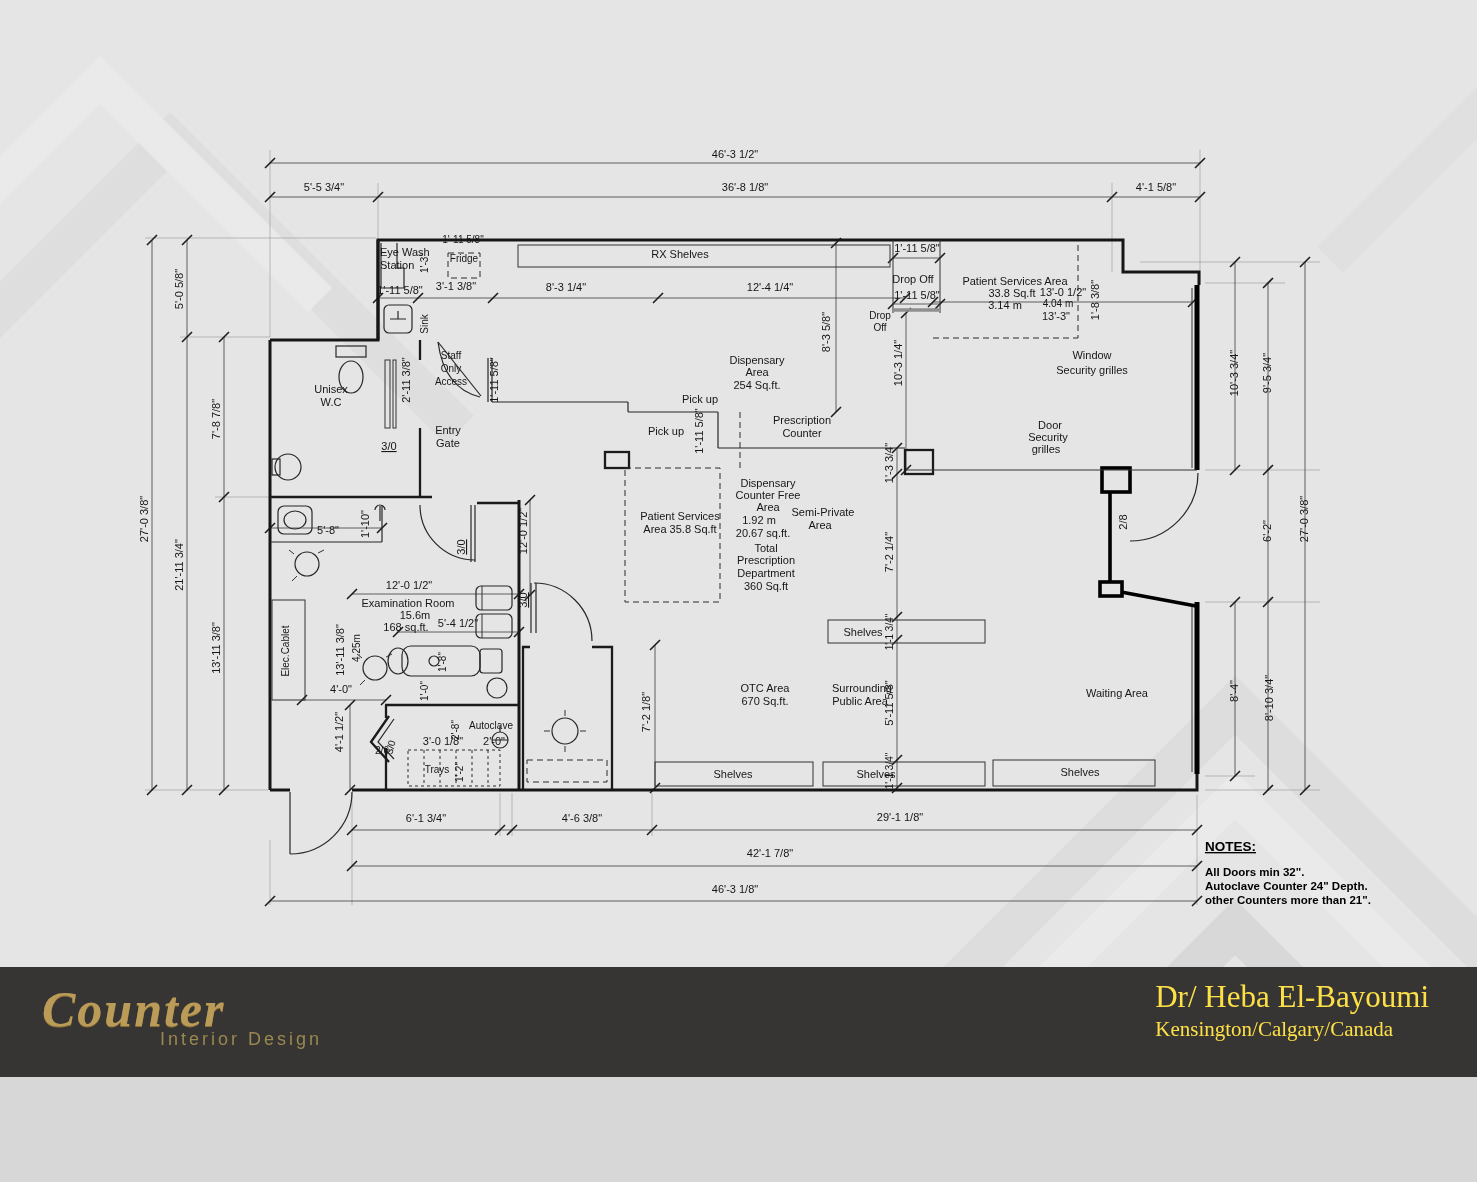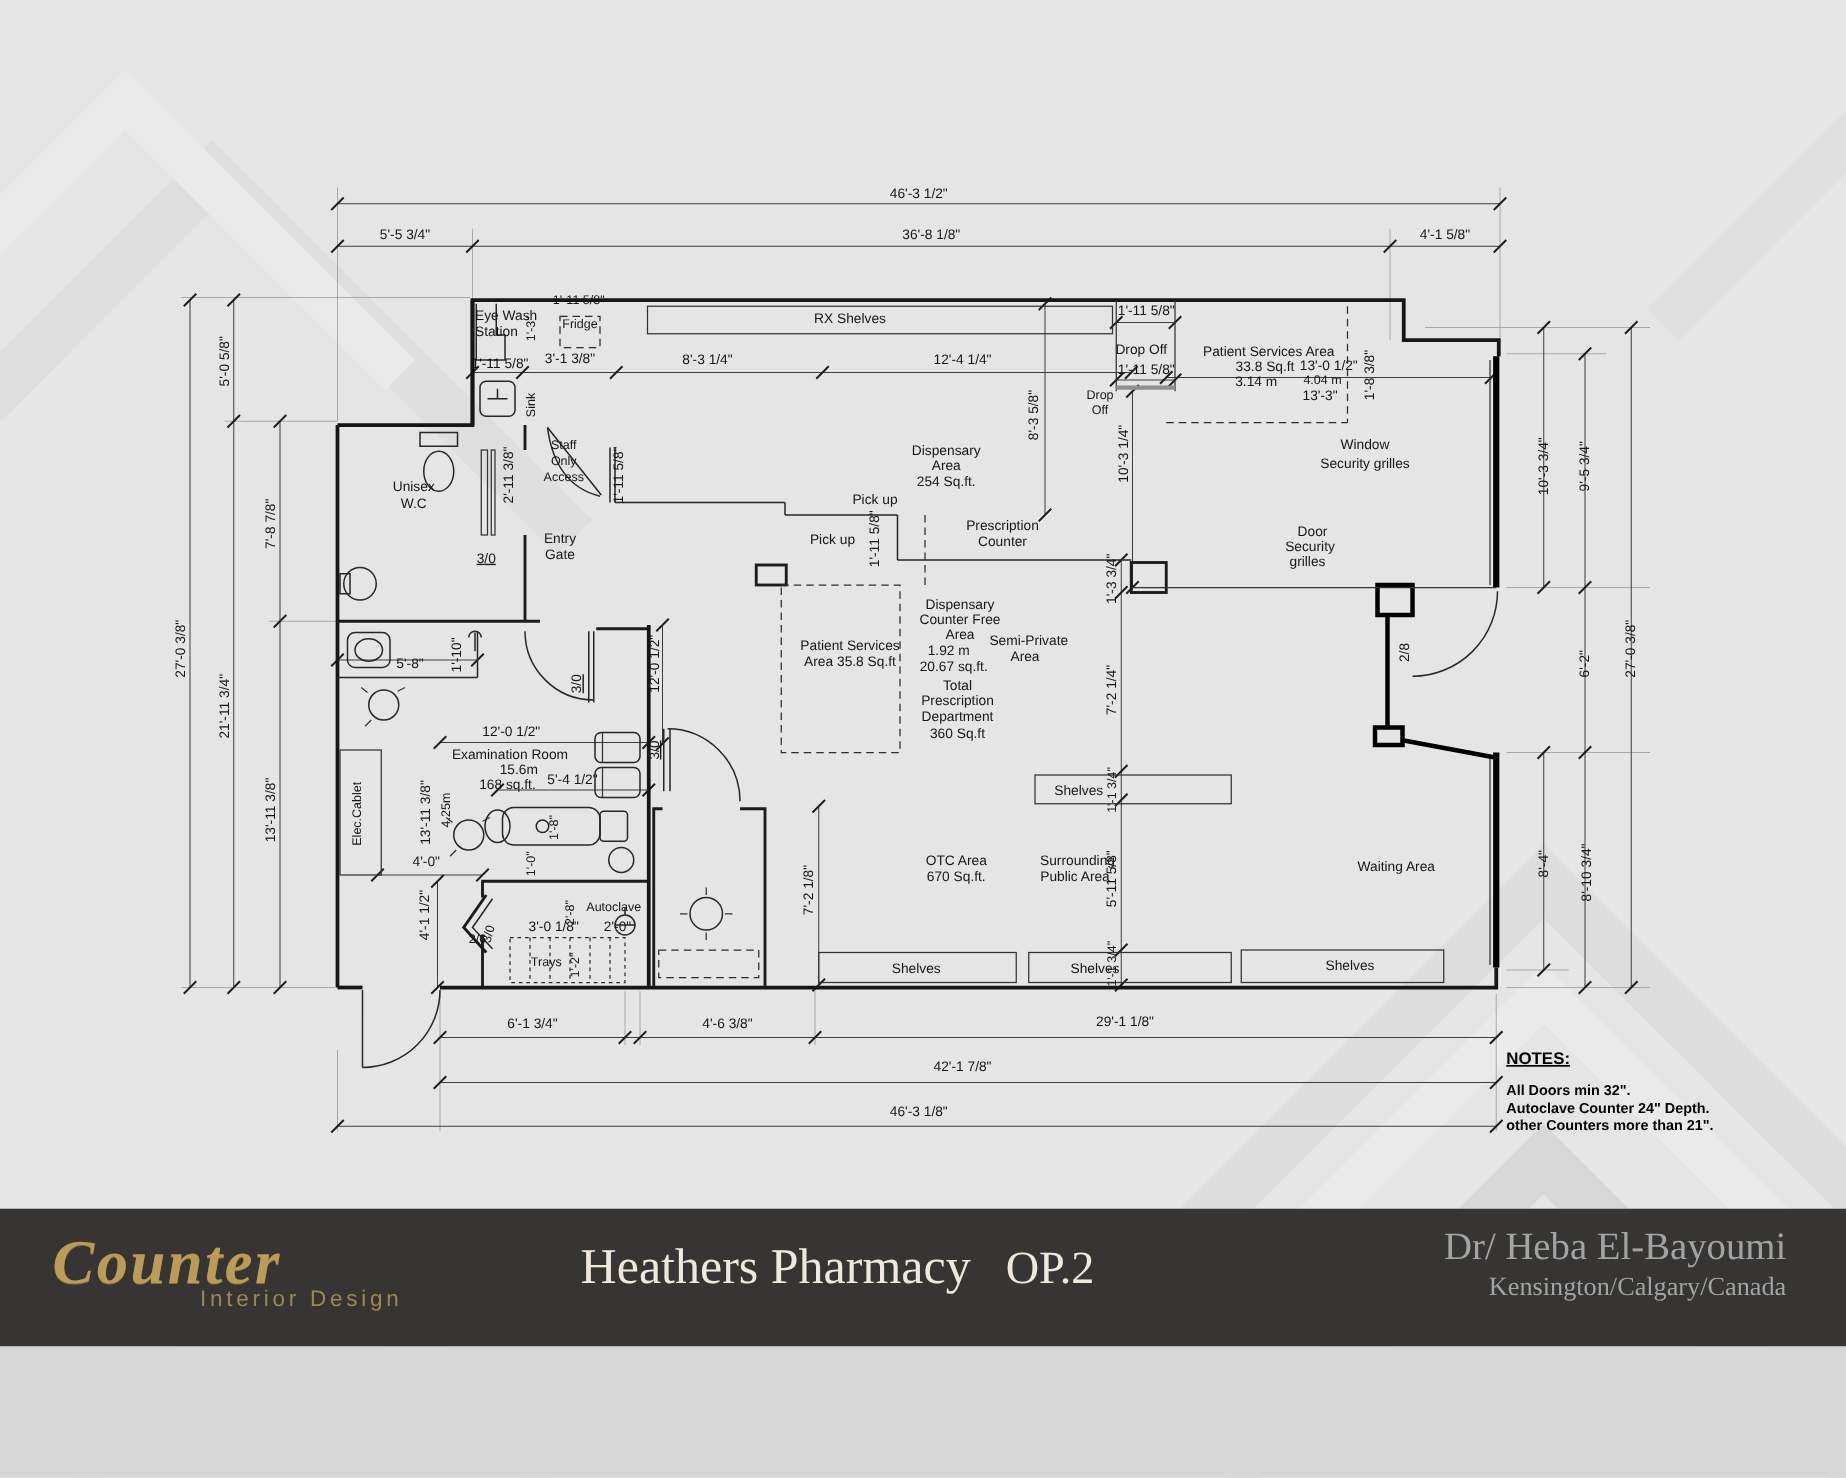--- a/index.html
+++ b/index.html
@@ -32,21 +32,21 @@
   
   .brand{position:absolute;left:42px;top:18px;color:#bb9b58;}
   .brand-main{font-family:"Liberation Serif",serif;font-style:italic;font-weight:bold;
               font-size:50px;letter-spacing:2px;line-height:48px;
               text-shadow:0 1px 0 #8a6f35;}
   .brand-sub{font-family:"Liberation Sans",sans-serif;font-size:18px;letter-spacing:3px;
              color:#9a8850;margin:-4px 0 0 118px;}
   .ftitle{position:absolute;left:360px;top:22px;width:620px;text-align:center;
           color:#efe9dc;font-family:"Liberation Serif",serif;font-size:40px;}
   .fopt{font-size:37px;padding-left:28px;}
-  .fright{position:absolute;right:48px;top:12px;text-align:right;color:#a3a3a3;
+  .fright{position:absolute;right:48px;top:12px;text-align:left;color:#fde047;
           font-family:"Liberation Serif",serif;}
   .fclient{font-size:31px;}
   .floc{font-size:21px;margin-top:2px;}
 </style>
 </head>
 <body>
 
 <svg id="bg" width="1477" height="1182" viewBox="0 0 1477 1182">
   <g fill="none" opacity="0.55">
     <path d="M -120 430 L 170 140 L 460 430" stroke="#dadada" stroke-width="40"></path>
@@ -417,20 +417,19 @@
     <text class="nt" x="1205" y="890">Autoclave Counter 24" Depth.</text>
     <text class="nt" x="1205" y="904">other Counters more than 21".</text>
   </g>
 </svg>
 
 <div id="footer">
   <div class="brand">
     <div class="brand-main">Counter</div>
     <div class="brand-sub">Interior Design</div>
   </div>
-  <div class="ftitle"><span>Heathers Pharmacy</span><span class="fopt">OP.2</span></div>
   <div class="fright">
     <div class="fclient">Dr/ Heba El-Bayoumi</div>
     <div class="floc">Kensington/Calgary/Canada</div>
   </div>
 </div>
 
 <div id="understrip"></div>
 
 </body></html>

